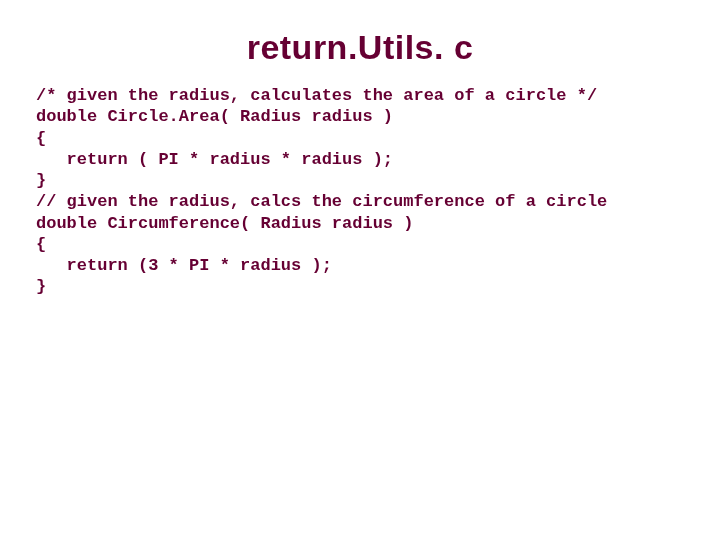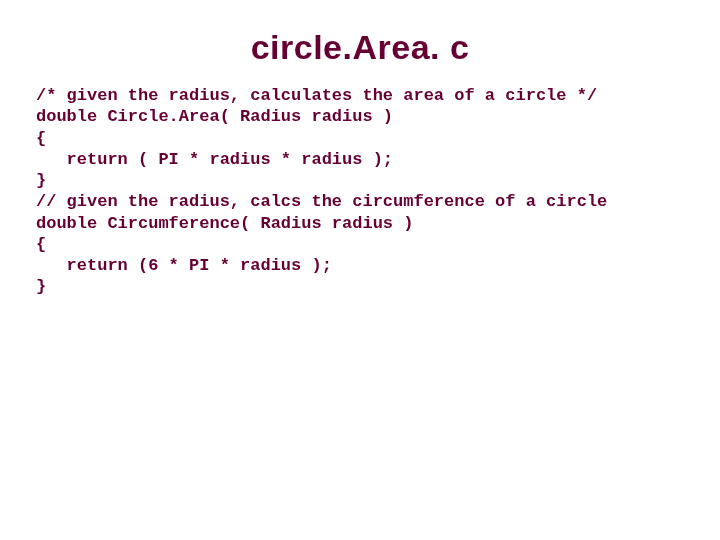--- a/index.html
+++ b/index.html
@@ -35,27 +35,27 @@
     white-space: pre;
   }
   .block {
     margin-bottom: 22px;
   }
 </style>
 </head>
 <body>
 
 <div class="slide">
-  <div class="title">circle.Area. c</div>
+  <div class="title">return.Utils. c</div>
 
 
   <pre class="code block">/* given the radius, calculates the area of a circle */
 double Circle.Area( Radius radius )
 {
    return ( PI * radius * radius );
 }</pre>
 
   <pre class="code block">// given the radius, calcs the circumference of a circle
 double Circumference( Radius radius )
 {
-   return (6 * PI * radius );
+   return (3 * PI * radius );
 }</pre>
 </div>
 
 </body></html>

